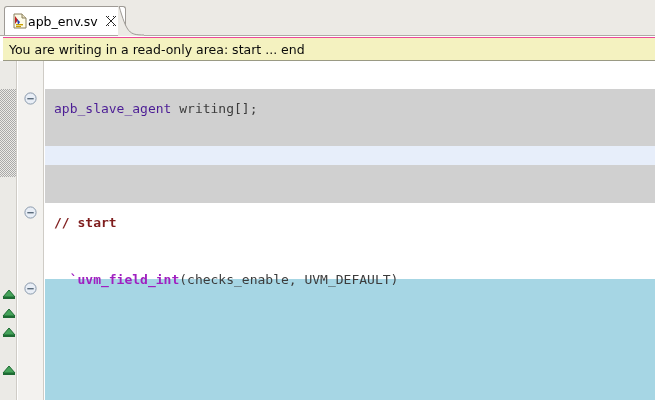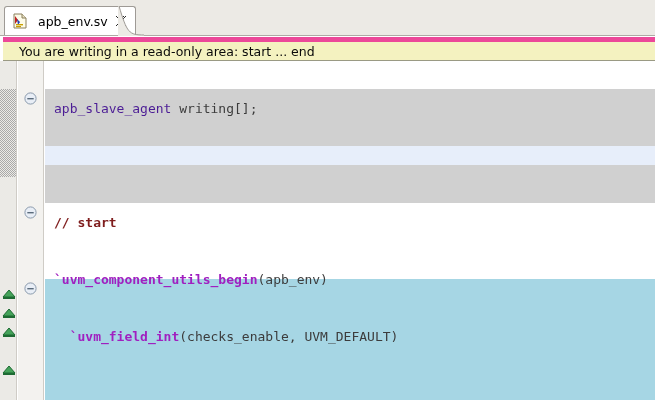--- a/index.html
+++ b/index.html
@@ -49,45 +49,45 @@
     border: 1px solid #9e9a95;
     border-bottom: none;
     border-radius: 3px 3px 0 0;
     box-sizing: border-box;
     box-shadow: 0 0 0 0 transparent;
   }
   .tab-label {
     font-family: "DejaVu Sans", sans-serif;
     font-size: 12.5px;
     color: #000;
-    margin: 0 7px 0 10px;
+    margin: 0 7px 0 0;
     white-space: nowrap;
   }
   .tab-curve {
     position: absolute;
     left: 118px; top: 6px;
     width: 26px; height: 30px;
     overflow: hidden;
     pointer-events: none;
   }
   .file-icon { width: 16px; height: 16px; display: block; }
   .close-x { width: 12px; height: 12px; display: block; cursor: pointer; }
 
   
   .banner {
     position: absolute;
     left: 3px; top: 37px;
     width: 652px; height: 24px;
     background: #f4f2c0;
-    border-top: 5px solid #ec4899;
+    border-top: 1px solid #ec4899;
     border-bottom: 1px solid #9a9a84;
     box-sizing: border-box;
     display: flex;
     align-items: center;
-    padding-left: 16px;
+    padding-left: 6px;
     font-family: "DejaVu Sans", sans-serif;
     font-size: 12.5px;
     color: #0a0a0a;
     white-space: nowrap;
     overflow: hidden;
   }
 
   
   .editor {
     position: absolute;
@@ -283,21 +283,20 @@
 
       <div class="hl hl-gray" style="top:28px;height:57px;"></div>
       <div class="hl hl-cur" style="top:85px;height:19px;"></div>
       <div class="hl hl-gray" style="top:104px;height:38px;"></div>
       <div class="hl hl-cyan" style="top:218px;height:133px;"></div>
 
       <div class="code">
         <div class="ln"><span class="t-type">apb_slave_agent</span><span class="t-punct"> writing[];</span></div>
         <div class="ln">&nbsp;</div>
         <div class="ln"><span class="t-cmt">// start</span></div>
-        <div class="ln"><span class="t-mac">`uvm_component_utils_begin</span><span class="t-punct">(apb_env)</span></div>
         <div class="ln"><span class="t-mac">  `uvm_field_int</span><span class="t-punct">(checks_enable, UVM_DEFAULT)</span></div>
         
         
         
         
         
         
         
         
         

